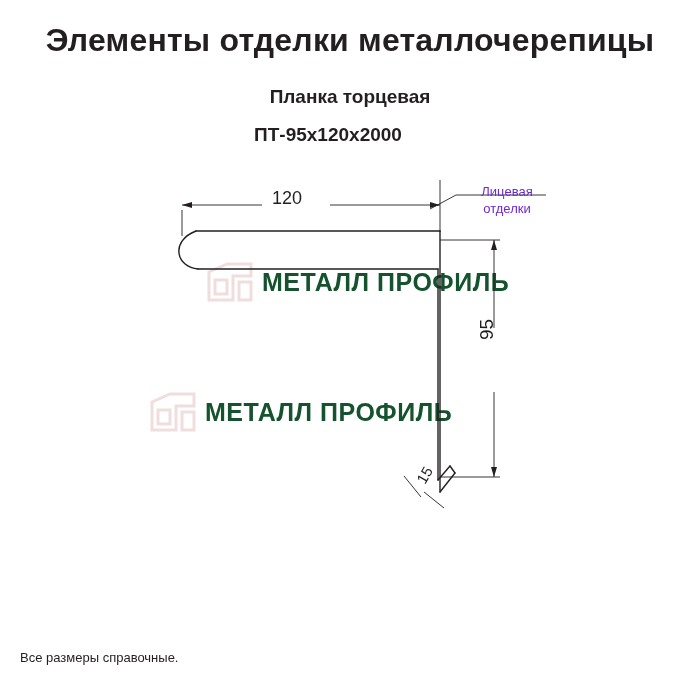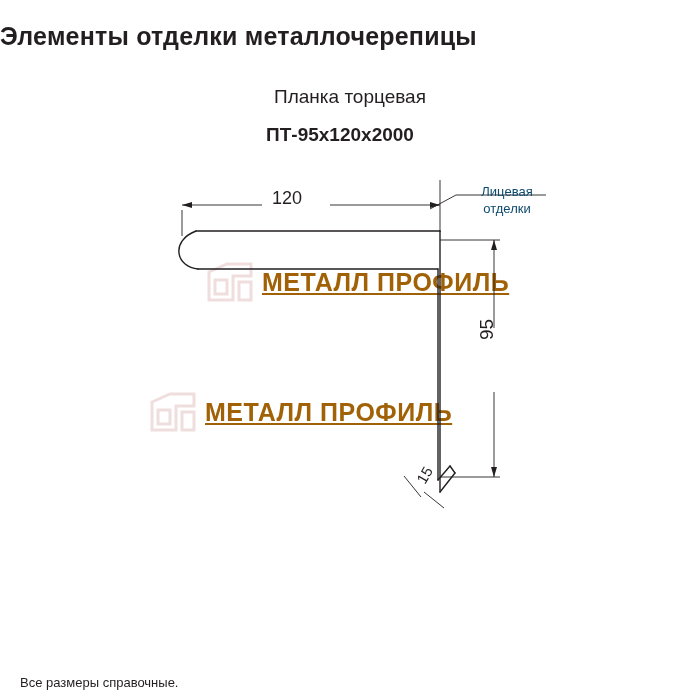--- a/index.html
+++ b/index.html
@@ -18,38 +18,38 @@
   .page {
     position: relative;
     width: 700px;
     height: 700px;
   }
   .title-main {
     position: absolute;
     top: 22px;
     left: 0;
     width: 700px;
-    text-align: left;
-    font-size: 25px;
+    text-align: center;
+    font-size: 32px;
     font-weight: bold;
     letter-spacing: 0.2px;
   }
   .title-sub {
     position: absolute;
     top: 86px;
     left: 0;
     width: 700px;
     text-align: center;
     font-size: 19px;
-    font-weight: normal;
+    font-weight: bold;
   }
   .title-code {
     position: absolute;
     top: 124px;
-    left: 16px;
+    left: 4px;
     width: 648px;
     text-align: center;
     font-size: 19px;
     font-weight: bold;
   }
   .drawing {
     position: absolute;
     top: 0;
     left: 0;
     width: 700px;
@@ -71,42 +71,41 @@
   }
   .wm-logo {
     width: 46px;
     height: 40px;
     position: relative;
     flex: none;
   }
   .wm-text {
     font-size: 25px;
     font-weight: bold;
-    color: #a16207;
+    color: #14532d;
     letter-spacing: 0.5px;
     margin-left: 9px;
     white-space: nowrap;
-    text-decoration: underline;
   }
   .wm1 { left: 207px; top: 262px; }
   .wm2 { left: 150px; top: 392px; }
   .footer {
     position: absolute;
     left: 20px;
     font-size: 13px;
     color: #231f20;
   }
-  .footer-1 { top: 650px; margin-top: 25px; }
+  .footer-1 { top: 650px; }
   .footer-2 { top: 670px; }
   .label-face {
     position: absolute;
     left: 462px;
     top: 183px;
     font-size: 13px;
-    color: #0c4a6e;
+    color: #6d28d9;
     text-align: center;
     line-height: 17px;
     width: 90px;
   }
   .dim-120 {
     position: absolute;
     left: 272px;
     top: 188px;
     font-size: 18px;
   }

